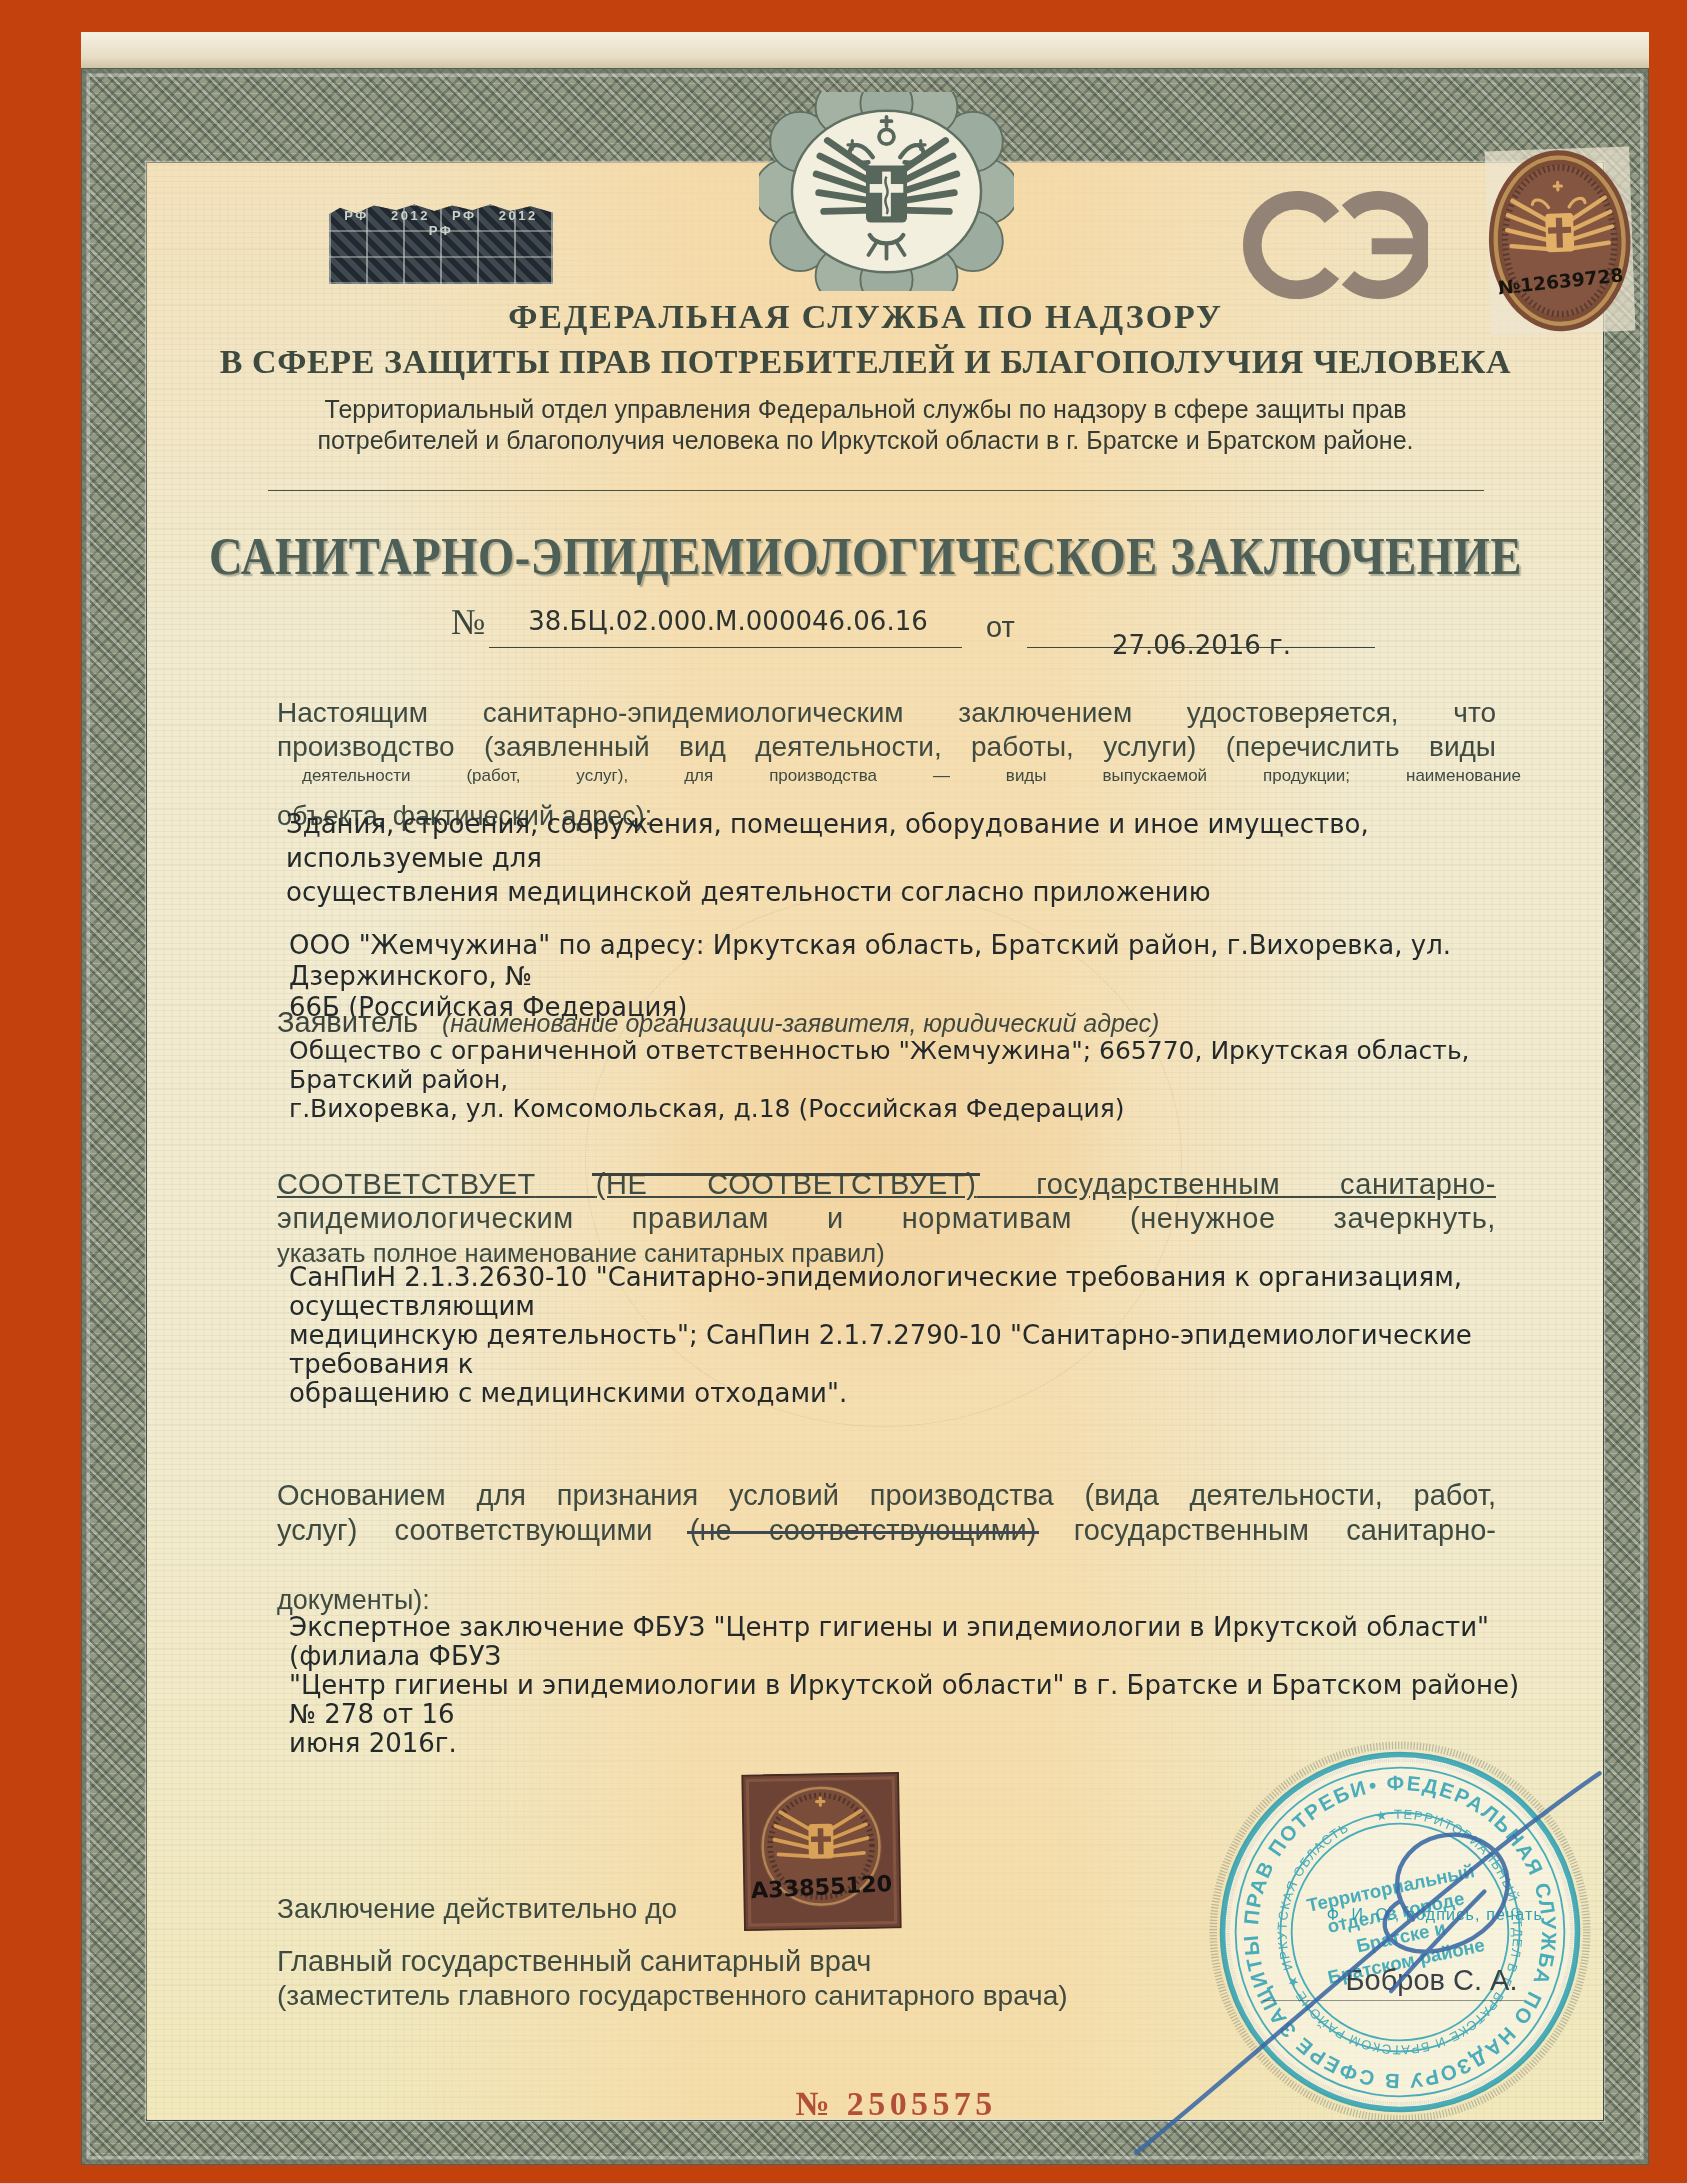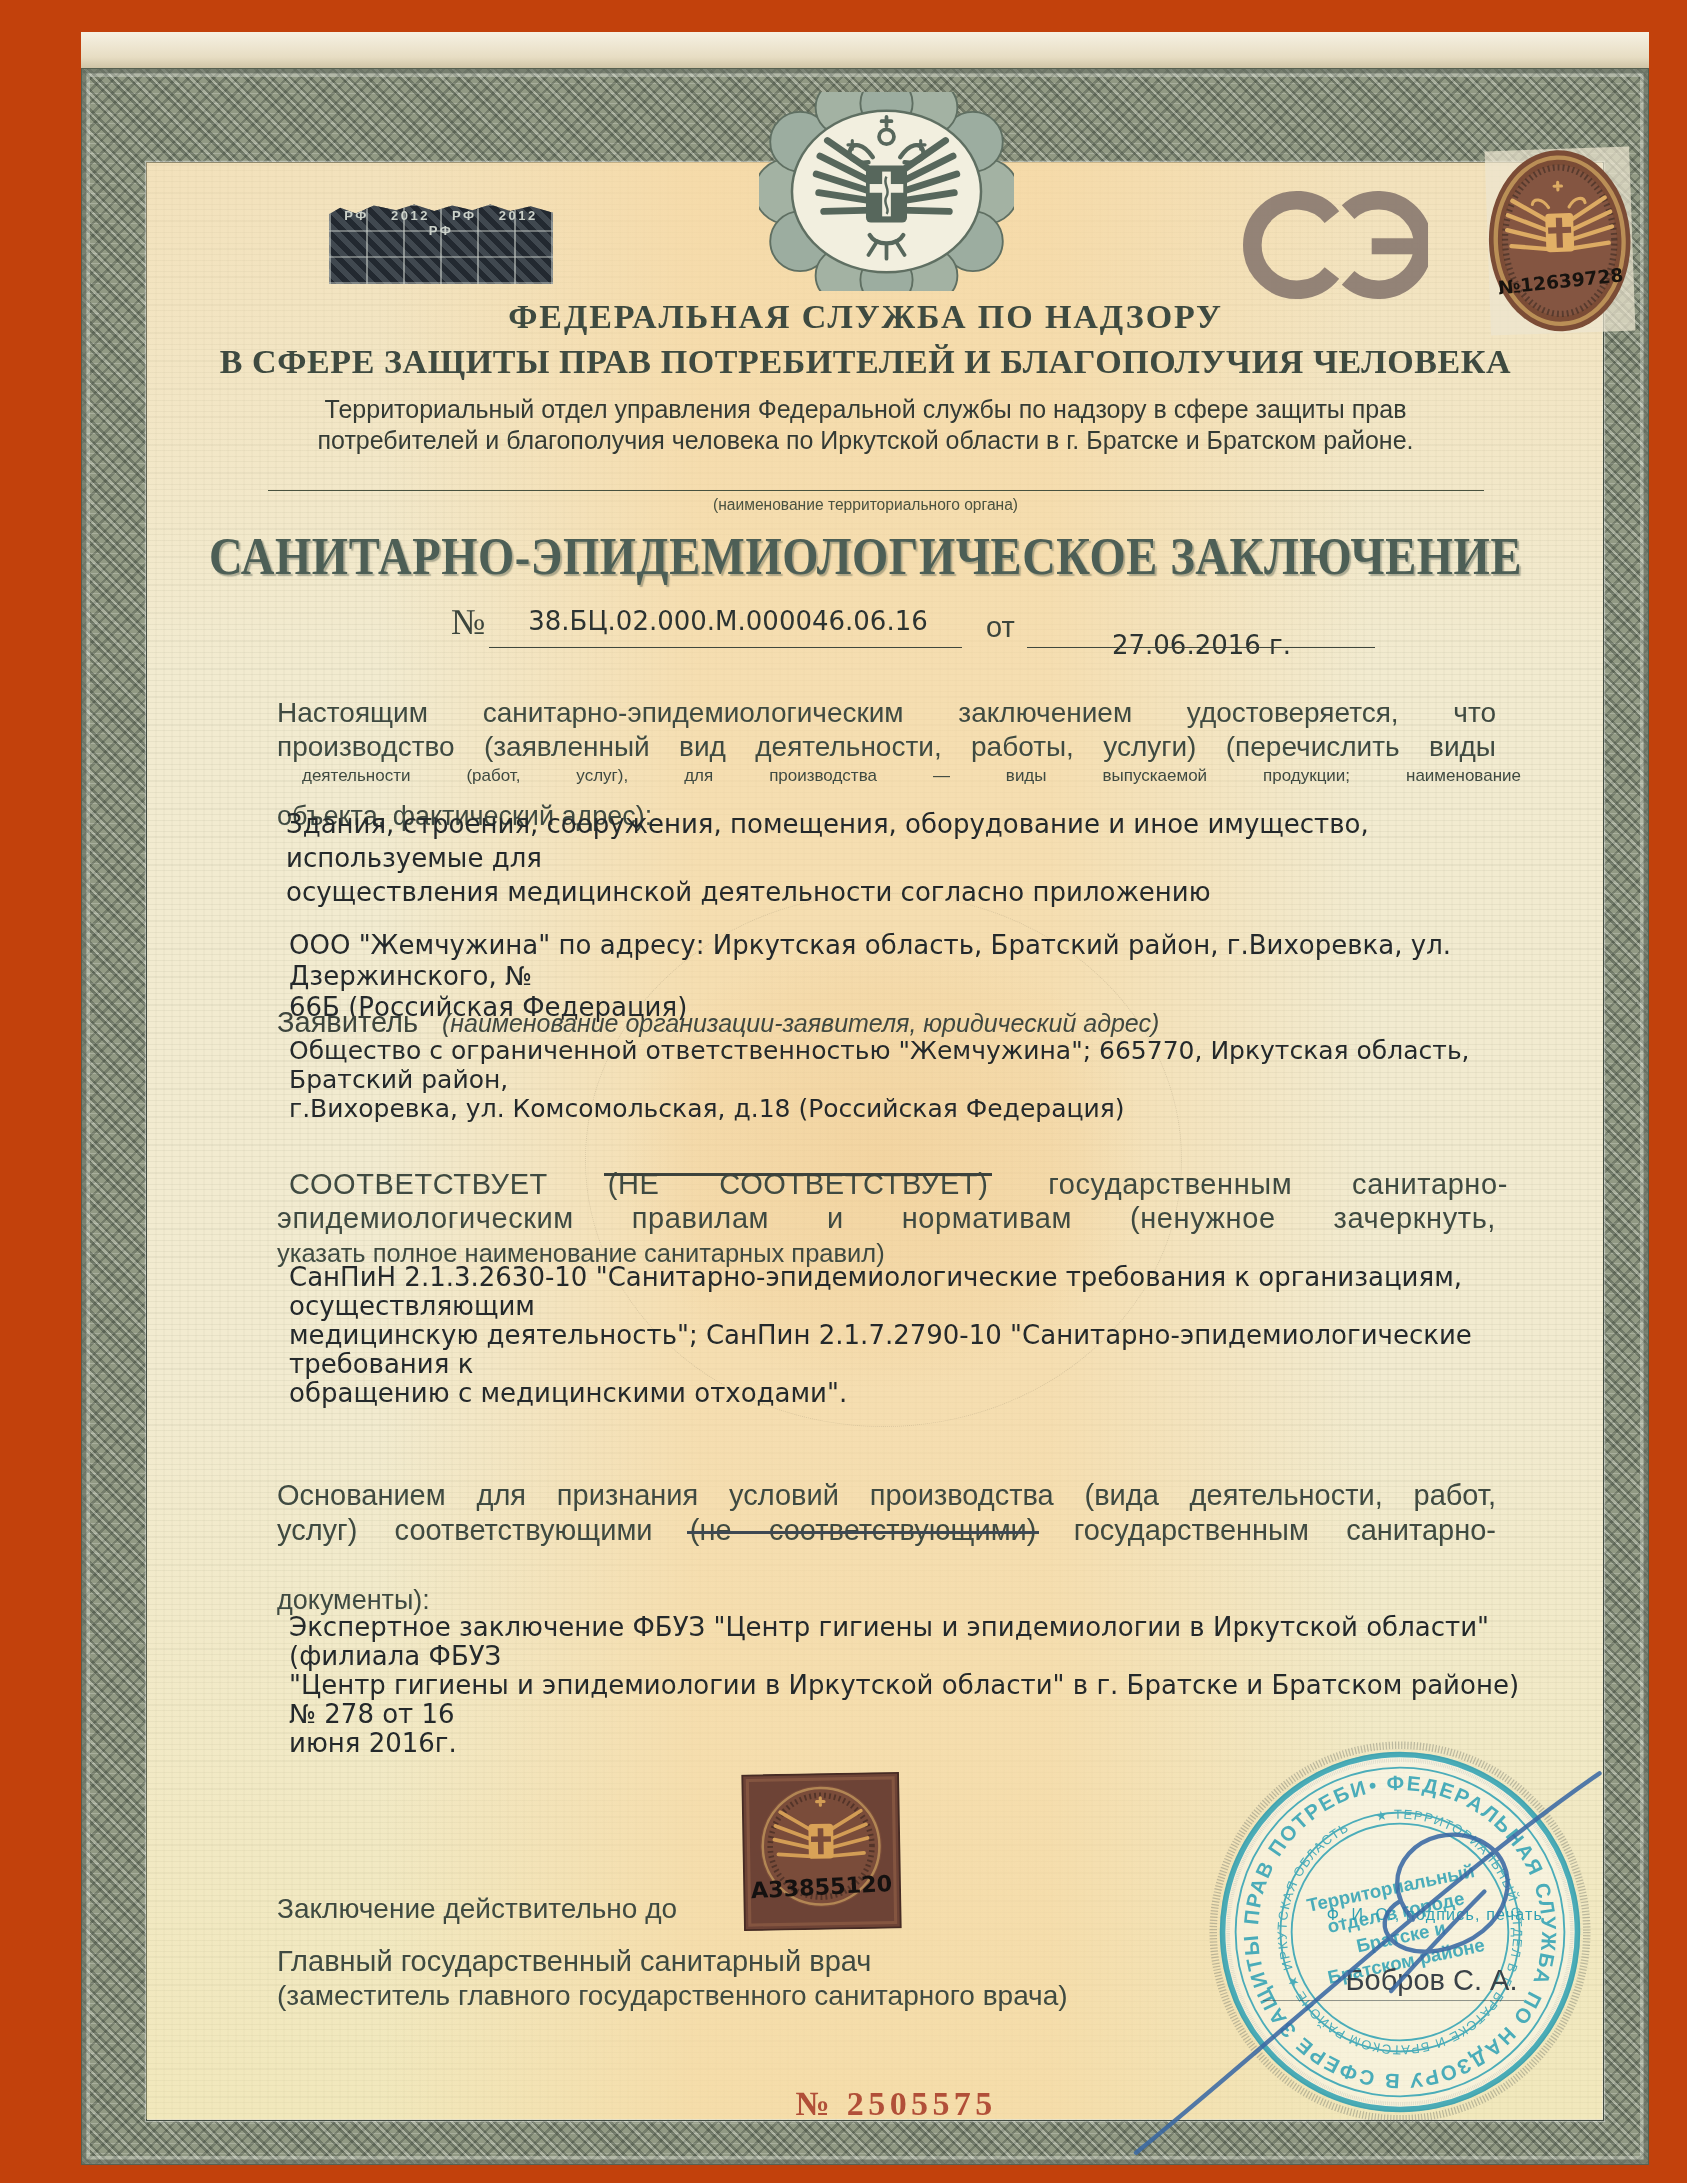--- a/index.html
+++ b/index.html
@@ -151,21 +151,20 @@
           <rect x="104" y="130" width="37" height="10"></rect>
         </g>
       <text x="122" y="228" text-anchor="middle" font-family="DejaVu Sans,sans-serif" font-size="30" font-weight="bold" fill="#17130f" transform="rotate(-4 122 228)">№12639728</text>
     </svg>
 
     <div class="abs serifhead" style="left:100px;top:264px;width:1369px;font-size:34px;letter-spacing:1.9px;">ФЕДЕРАЛЬНАЯ СЛУЖБА ПО НАДЗОРУ</div>
     <div class="abs serifhead" style="left:100px;top:309px;width:1369px;font-size:34px;letter-spacing:0.6px;">В СФЕРЕ ЗАЩИТЫ ПРАВ ПОТРЕБИТЕЛЕЙ И БЛАГОПОЛУЧИЯ ЧЕЛОВЕКА</div>
     <div class="abs" style="left:100px;top:360px;width:1369px;text-align:center;font-size:25px;line-height:31px;color:#343b35;white-space:pre-line;">Территориальный отдел управления Федеральной службы по надзору в сфере защиты прав
 потребителей и благополучия человека по Иркутской области в г. Братске и Братском районе.</div>
     <div class="abs line" style="left:187px;top:456px;width:1216px;"></div>
-    <div class="abs" style="left:100px;top:462px;width:1369px;text-align:center;font-size:15.6px;color:#49513f;">(наименование территориального органа)</div>
 
     <div class="abs" style="left:100px;top:495px;width:1369px;text-align:center;font-family:'Liberation Serif',serif;
                 font-weight:bold;font-size:48px;color:#4d5f56;letter-spacing:0.6px;
                 text-shadow:1.9px 1.9px 1.2px rgba(46,60,50,.35);transform:scale(.97,1.08);">САНИТАРНО-ЭПИДЕМИОЛОГИЧЕСКОЕ ЗАКЛЮЧЕНИЕ</div>
 
     <div class="abs" style="left:370px;top:567px;font-family:'Liberation Serif',serif;font-size:36px;color:#3c453c;">№</div>
     <div class="abs" style="left:423px;top:572px;width:448px;text-align:center;font-family:'DejaVu Sans',sans-serif;font-size:26px;color:#2c3331;">38.БЦ.02.000.М.000046.06.16</div>
     <div class="abs" style="left:408px;top:613px;width:473px;border-top:1.9px solid #3f473d;"></div>
     <div class="abs" style="left:905px;top:577px;font-size:29px;color:#3c453c;">от</div>
     <div class="abs" style="left:971px;top:596px;width:299px;text-align:center;font-family:'DejaVu Sans',sans-serif;font-size:26px;color:#2c3331;">27.06.2016 г.</div>
@@ -182,21 +181,21 @@
     <div class="abs typed" style="left:208px;top:896px;width:1238px;font-size:26px;line-height:31px;">ООО "Жемчужина" по адресу: Иркутская область, Братский район, г.Вихоревка, ул. Дзержинского, №
 66Б (Российская Федерация)</div>
 
     <div class="abs" style="left:196px;top:972px;width:1244px;">
       <span style="font-size:29px;color:#3c443c;">Заявитель</span>
       <span style="font-size:25px;color:#3f473f;margin-left:21px;font-style:italic;">(наименование организации-заявителя, юридический адрес)</span>
     </div>
     <div class="abs typed" style="left:208px;top:1002px;width:1251px;font-size:25px;line-height:29px;">Общество с ограниченной ответственностью "Жемчужина"; 665770, Иркутская область, Братский район,
 г.Вихоревка, ул. Комсомольская, д.18 (Российская Федерация)</div>
 
-    <div class="abs caps-line just" style="left:208px;top:1134px;width:1219px;">
+    <div class="abs caps-line just" style="left:196px;top:1134px;width:1219px;text-decoration:underline;">
       <span>СООТВЕТСТВУЕТ</span>
       <span class="strike-over">(НЕ СООТВЕТСТВУЕТ)</span>
       <span>государственным санитарно-</span>
     </div>
     <div class="abs caps-line just" style="left:196px;top:1168px;width:1219px;">эпидемиологическим правилам и нормативам (ненужное зачеркнуть,</div>
     <div class="abs preprint" style="left:196px;top:1205px;width:1219px;font-size:25.5px;">указать полное наименование санитарных правил)</div>
 
     <div class="abs typed" style="left:208px;top:1229px;width:1238px;font-size:26px;line-height:29px;">СанПиН 2.1.3.2630-10 "Санитарно-эпидемиологические требования к организациям, осуществляющим
 медицинскую деятельность"; СанПин 2.1.7.2790-10 "Санитарно-эпидемиологические требования к
 обращению с медицинскими отходами".</div>

